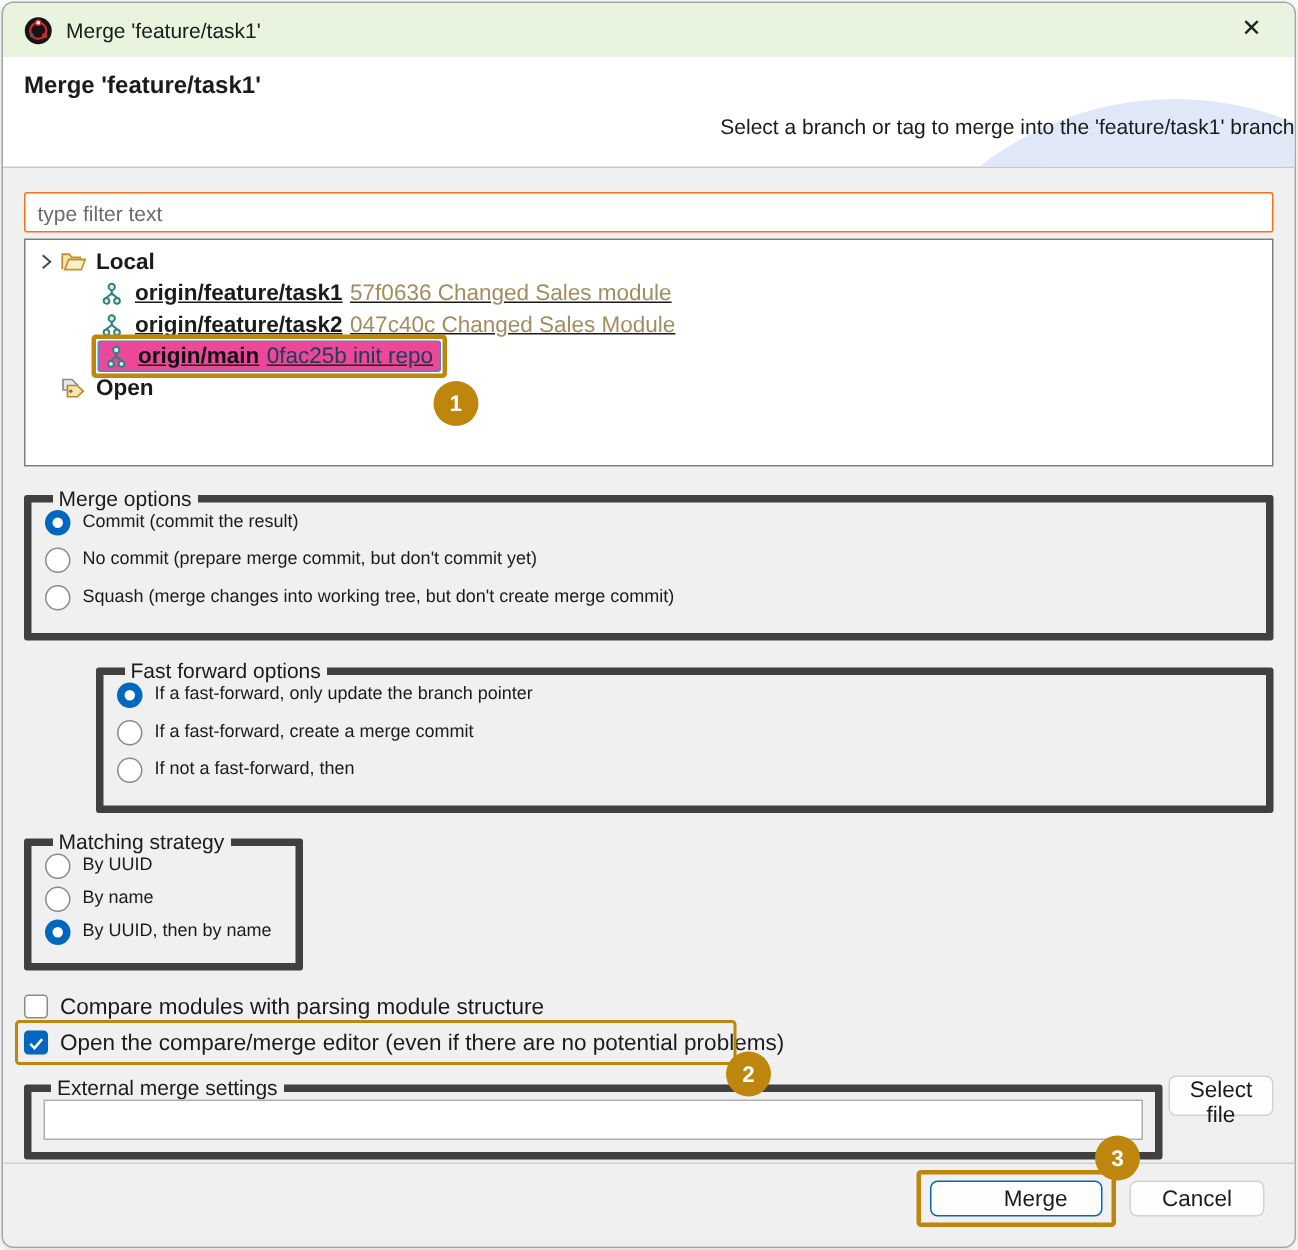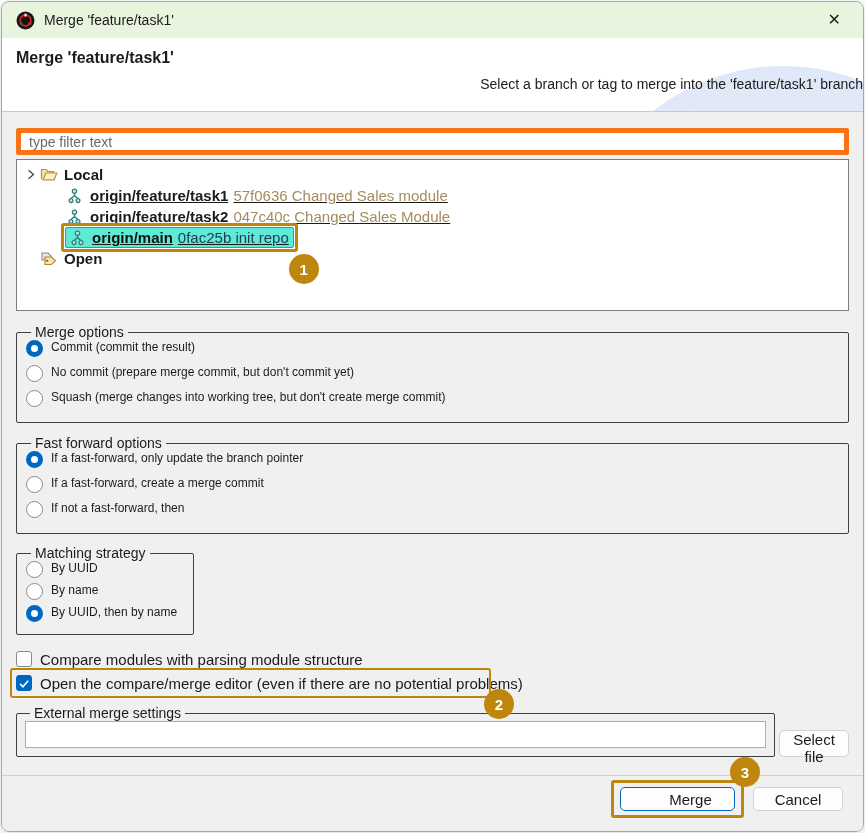--- a/index.html
+++ b/index.html
@@ -17,59 +17,59 @@
   .titlebar .title{flex:1;}
   .close-btn{font-size:16px;color:#222;padding:2px 8px;cursor:default;line-height:1;}
   
   .banner{height:74px;background:#fff;position:relative;border-bottom:1px solid #c9c9c9;overflow:hidden;}
   .banner-decor{position:absolute;right:-130px;top:28px;width:420px;height:420px;border-radius:50%;
     background:radial-gradient(circle at 50% 50%, rgba(255,255,255,0) 45%, rgba(203,215,240,.55) 52%, rgba(222,231,248,.95) 70%, rgba(235,240,251,.95) 100%);}
   .banner-title{padding:11px 0 0 14px;font-size:16px;font-weight:bold;position:relative;}
   .banner-sub{padding:9px 0 0 25px;font-size:14px;position:relative;text-align:right;}
   
   .content{padding:16px 14px 0;}
-  .filter-input{width:100%;height:27px;border:5px solid #f97316;border-radius:2px;background:#fff;font:14px "Liberation Sans",sans-serif;padding:0 8px;color:#2a2a2a;outline:none;}
+  .filter-input{width:100%;height:27px;border:1px solid #f97316;border-radius:2px;background:#fff;font:14px "Liberation Sans",sans-serif;padding:0 8px;color:#2a2a2a;outline:none;}
   .filter-input::placeholder{color:#6b6b6b;opacity:1;}
   .tree{margin-top:4px;height:152px;background:#fff;border:1px solid #7d7d7d;padding-top:4px;font-size:15px;overflow:hidden;}
   .trow{height:21px;display:flex;align-items:center;white-space:nowrap;}
   .trow .chev{width:17px;display:flex;justify-content:center;align-items:center;flex:0 0 auto;margin-left:5px;}
   .trow .ticon{width:19px;display:flex;justify-content:center;align-items:center;flex:0 0 auto;margin-right:6px;}
   .trow.lvl2{padding-left:48px;text-decoration:underline;}
   .tlabel{font-weight:600;text-align:center;}
   .bname{font-weight:700;margin-right:5px;}
   .bmeta{color:var(--meta);}
-  .sel{display:inline-flex;align-items:center;background:#5eead4;border:1px solid #4c87c8;border-radius:2px;height:21px;padding:0 4px 0 2px;position:relative;}
+  .sel{display:inline-flex;align-items:center;background:#ec4899;border:1px solid #4c87c8;border-radius:2px;height:21px;padding:0 4px 0 2px;position:relative;}
   .sel .bname{color:#101010;}
   .sel .bmeta{color:#233a58;}
   .sel .ticon{margin-right:5px;}
   
   .ann-box{position:absolute;border:3px solid var(--ann);border-radius:3px;pointer-events:none;z-index:5;}
   .ann-badge{position:absolute;width:30px;height:30px;border-radius:50%;background:var(--ann);color:#fff;font-weight:bold;font-size:15px;display:flex;align-items:center;justify-content:center;z-index:6;pointer-events:none;}
   .sel .ann-box{left:-5px;top:-5px;right:-5px;bottom:-5px;}
   .sel .ann-badge{right:-26px;bottom:-37px;}
   
-  fieldset{border:1px solid #404040;border-radius:2px;padding:0 9px 7px;background:transparent;}
+  fieldset{border:5px solid #404040;border-radius:2px;padding:0 9px 7px;background:transparent;}
   legend{font-size:14px;padding:0 4px;margin-left:5px;}
   .fs1{margin-top:13px;}
-  .fs2{margin-top:12px;}
+  .fs2{margin-top:12px;margin-left:48px;}
   .fs3{margin-top:11px;width:fit-content;padding-right:16px;}
   .opt-row{display:flex;gap:8px;height:25px;font-size:12px;}
   .fs3 .opt-row{height:22px;}
   
   .radio{width:17px;height:17px;border-radius:50%;background:#fff;border:1px solid #8a8a8a;flex:0 0 auto;}
   .radio.on{border:5px solid var(--accent);}
   
   .cbx{width:16px;height:16px;border-radius:3px;background:#fff;border:1px solid #8a8a8a;flex:0 0 auto;display:flex;align-items:center;justify-content:center;}
   .cbx.on{background:var(--accent);border-color:var(--accent);}
   .cb-row{display:flex;align-items:center;gap:8px;height:24px;font-size:15px;position:relative;}
   .cb-block{margin-top:12px;}
   .cb-row .ann-box{left:-6px;top:-3px;bottom:-3px;width:481px;border-width:2.5px;}
   .cb-row .ann-badge{left:468px;top:18px;}
   
-  .ext-row{display:flex;align-items:flex-end;gap:4px;margin-top:10px;}
+  .ext-row{display:flex;align-items:flex-start;gap:4px;margin-top:10px;}
   .ext-fs{flex:1;padding:0 8px 8px;}
   .ext-input{width:100%;height:27px;border:1px solid #adadad;background:#fff;font:14px "Liberation Sans",sans-serif;padding:0 6px;outline:none;}
   .btn{background:#fdfdfd;border:1px solid #d2d2d2;border-radius:5px;font:15px "Liberation Sans",sans-serif;color:#1b1b1b;height:27px;padding:0 10px;}
   .select-file-btn{width:70px;margin-bottom:0px;flex:0 0 auto;}
   
   .bottombar{position:absolute;left:0;right:0;bottom:0;height:56px;border-top:1px solid #d0d0d0;display:flex;justify-content:flex-end;align-items:flex-start;gap:18px;padding:11px 20px 0;background:#f0f0f0;}
   .dlg-btn{height:24px;font-size:15px;border-radius:5px;}
   .merge-wrap{position:relative;display:inline-block;}
   .merge-btn{width:115px;border:1.5px solid var(--accent);padding-left:36px;}
   .merge-wrap .ann-box{left:-9px;top:-7px;right:-9px;bottom:-7px;}

